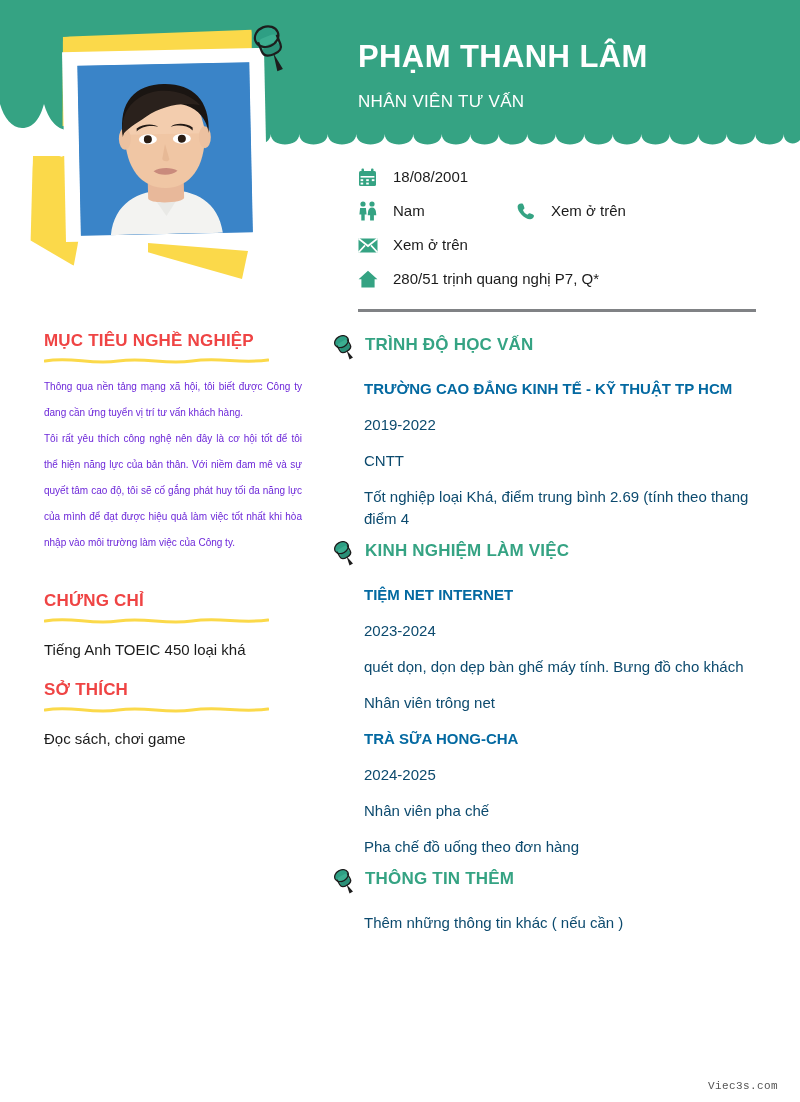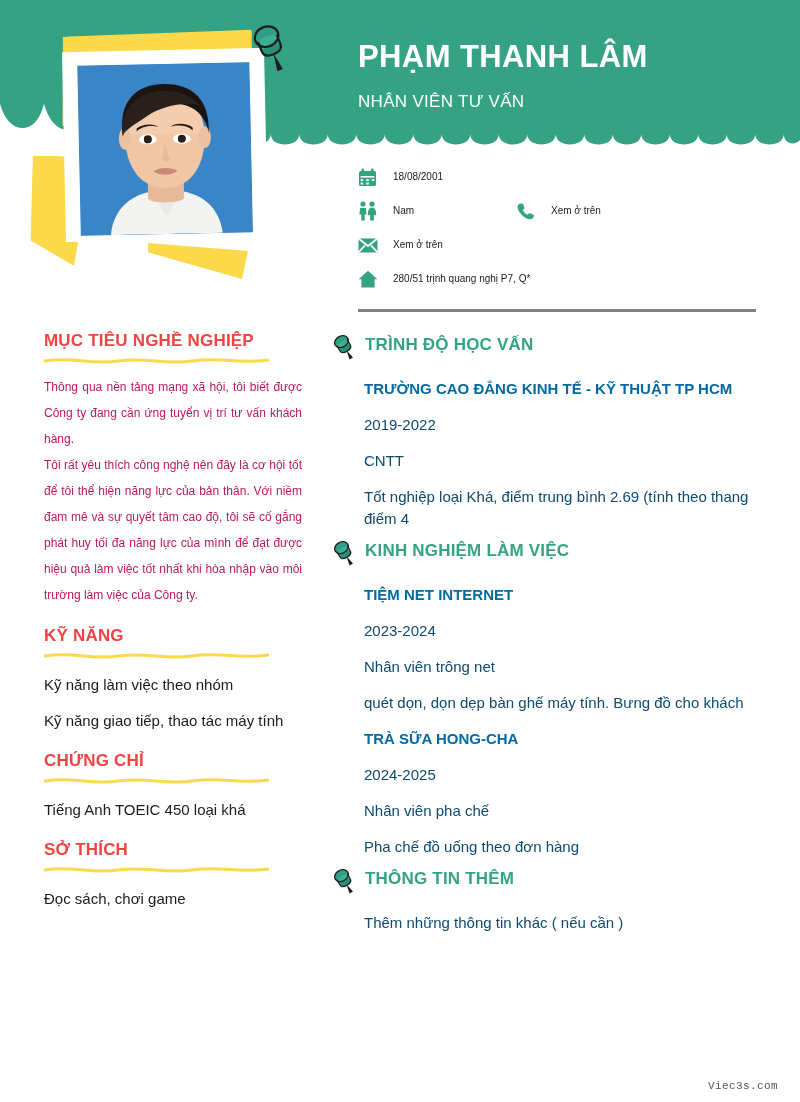--- a/index.html
+++ b/index.html
@@ -147,21 +147,21 @@
     min-width: 24px;
     height: 22px;
     display: flex;
     align-items: center;
     justify-content: flex-start;
     color: #35a383;
     margin-right: 11px;
   }
   .c-ico svg { display: block; }
   .c-txt {
-    font-size: 10px;
+    font-size: 15px;
     color: #1b1b1b;
     line-height: 20px;
     white-space: nowrap;
     text-align: right;
   }
   .contact-divider {
     position: absolute;
     left: 358px; top: 309px;
     width: 398px; height: 3px;
     background: #808285;
@@ -184,23 +184,23 @@
     white-space: nowrap;
   }
   .squiggle {
     width: 225px;
     height: 11px;
     margin-top: 3px;
     margin-bottom: 8px;
     display: block;
   }
   .body-just {
-    font-size: 12px;
+    font-size: 10px;
     line-height: 26px;
-    color: #be185d;
+    color: #6d28d9;
     text-align: justify;
   }
   .body-item {
     font-size: 15px;
     line-height: 25px;
     color: #1b1b1b;
     text-align: justify;
     margin-top: 11px;
   }
   .gap-sec { height: 17px; }
@@ -450,28 +450,20 @@
       <div class="sec-head">MỤC TIÊU NGHỀ NGHIỆP</div>
       <svg class="squiggle" viewBox="0 0 225 11" xmlns="http://www.w3.org/2000/svg">
         <path d="M1,6 C28,1 45,10 74,6 C103,2 120,10 148,6 C176,2 196,9 224,5" fill="none" stroke="#fbd94a" stroke-width="3" stroke-linecap="round"></path>
       </svg>
       <div class="body-just">Thông qua nền tảng mạng xã hội, tôi biết được Công ty đang cần ứng tuyển vị trí tư vấn khách hàng.</div>
       <div class="body-just">Tôi rất yêu thích công nghệ nên đây là cơ hội tốt để tôi thể hiện năng lực của bản thân. Với niềm đam mê và sự quyết tâm cao độ, tôi sẽ cố gắng phát huy tối đa năng lực của mình để đạt được hiệu quả làm việc tốt nhất khi hòa nhập vào môi trường làm việc của Công ty.</div>
     </div>
 
     <div class="gap-sec"></div>
 
-    <div>
-      <div class="sec-head">KỸ NĂNG</div>
-      <svg class="squiggle" viewBox="0 0 225 11" xmlns="http://www.w3.org/2000/svg">
-        <path d="M1,6 C28,1 45,10 74,6 C103,2 120,10 148,6 C176,2 196,9 224,5" fill="none" stroke="#fbd94a" stroke-width="3" stroke-linecap="round"></path>
-      </svg>
-      <div class="body-item">Kỹ năng làm việc theo nhóm</div>
-      <div class="body-item">Kỹ năng giao tiếp, thao tác máy tính</div>
-    </div>
 
     <div class="gap-sec"></div>
 
     <div>
       <div class="sec-head">CHỨNG CHỈ</div>
       <svg class="squiggle" viewBox="0 0 225 11" xmlns="http://www.w3.org/2000/svg">
         <path d="M1,6 C28,1 45,10 74,6 C103,2 120,10 148,6 C176,2 196,9 224,5" fill="none" stroke="#fbd94a" stroke-width="3" stroke-linecap="round"></path>
       </svg>
       <div class="body-item">Tiếng Anh TOEIC 450 loại khá</div>
     </div>
@@ -528,22 +520,22 @@
               <ellipse cx="14" cy="6" rx="7.2" ry="5.6" fill="none" stroke="#1d1d1d" stroke-width="1.3"></ellipse>
               <path d="M8,7 L8,13 Q8,17 14,17 Q20,17 20,13 L20,7" fill="none" stroke="#1d1d1d" stroke-width="1.3"></path>
             </g>
           </svg>
         </span>
         <span class="r-sec-title">KINH NGHIỆM LÀM VIỆC</span>
       </div>
       <div class="r-body">
         <div class="r-org">TIỆM NET INTERNET</div>
         <div class="r-line">2023-2024</div>
+        <div class="r-line">quét dọn, dọn dẹp bàn ghế máy tính. Bưng đồ cho khách</div>
         <div class="r-line">Nhân viên trông net</div>
-        <div class="r-line">quét dọn, dọn dẹp bàn ghế máy tính. Bưng đồ cho khách</div>
 
         <div class="r-org">TRÀ SỮA HONG-CHA</div>
         <div class="r-line">2024-2025</div>
         <div class="r-line">Nhân viên pha chế</div>
         <div class="r-line">Pha chế đồ uống theo đơn hàng</div>
       </div>
     </div>
 
     <div class="r-gap"></div>
 

